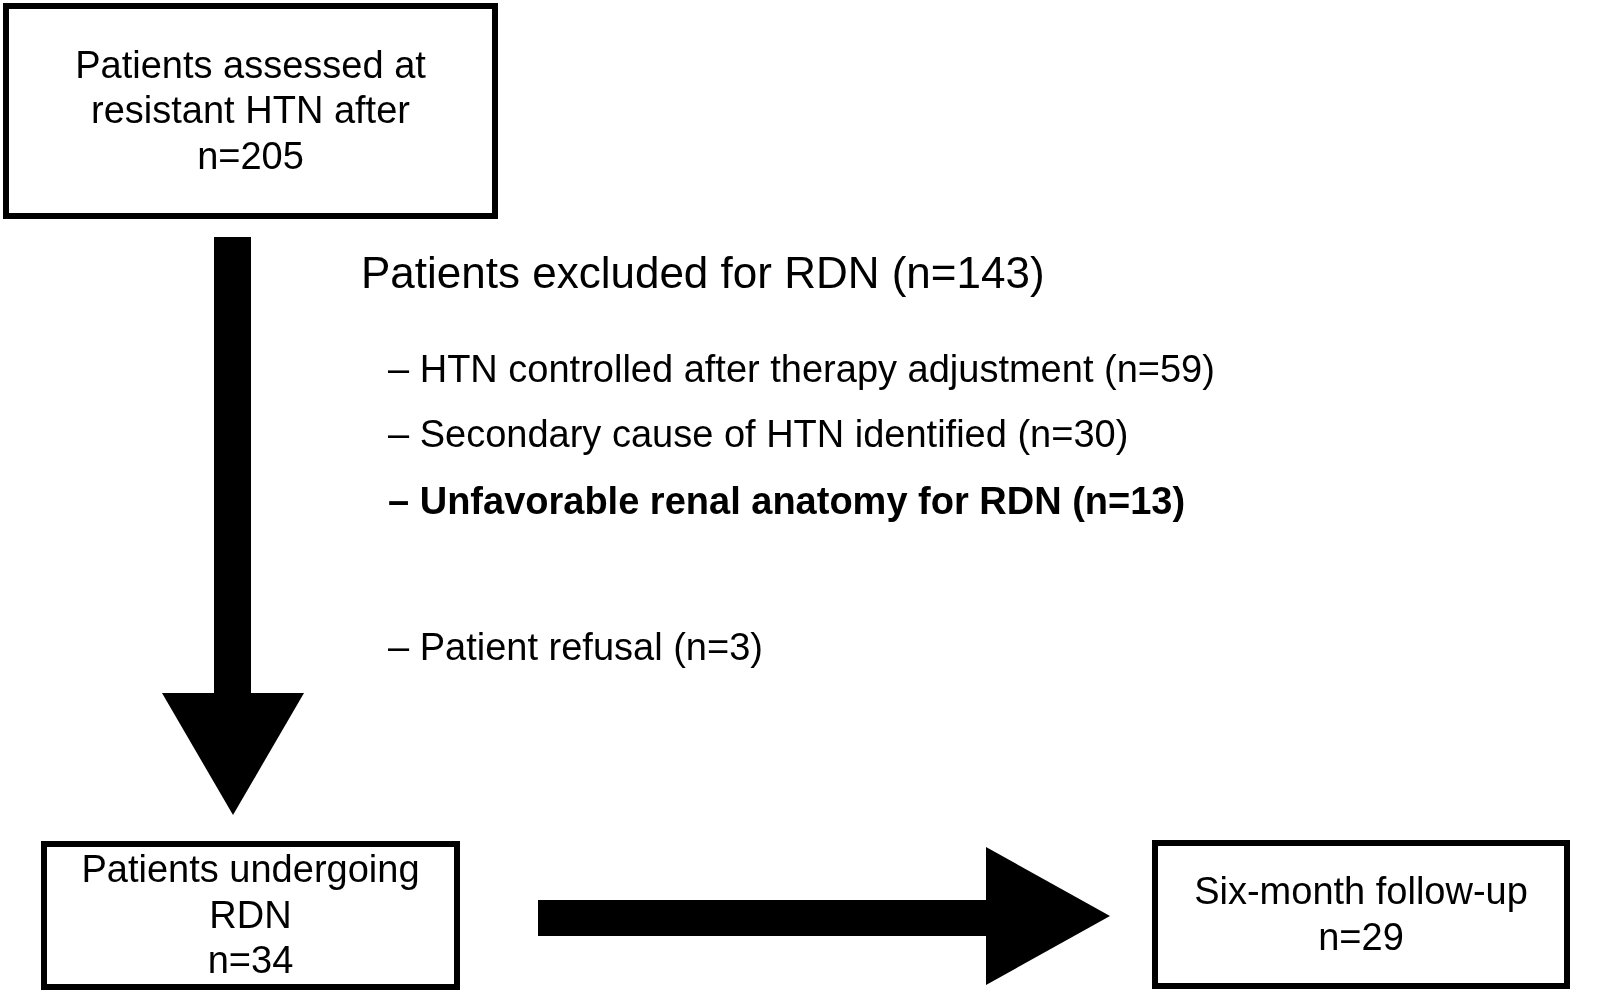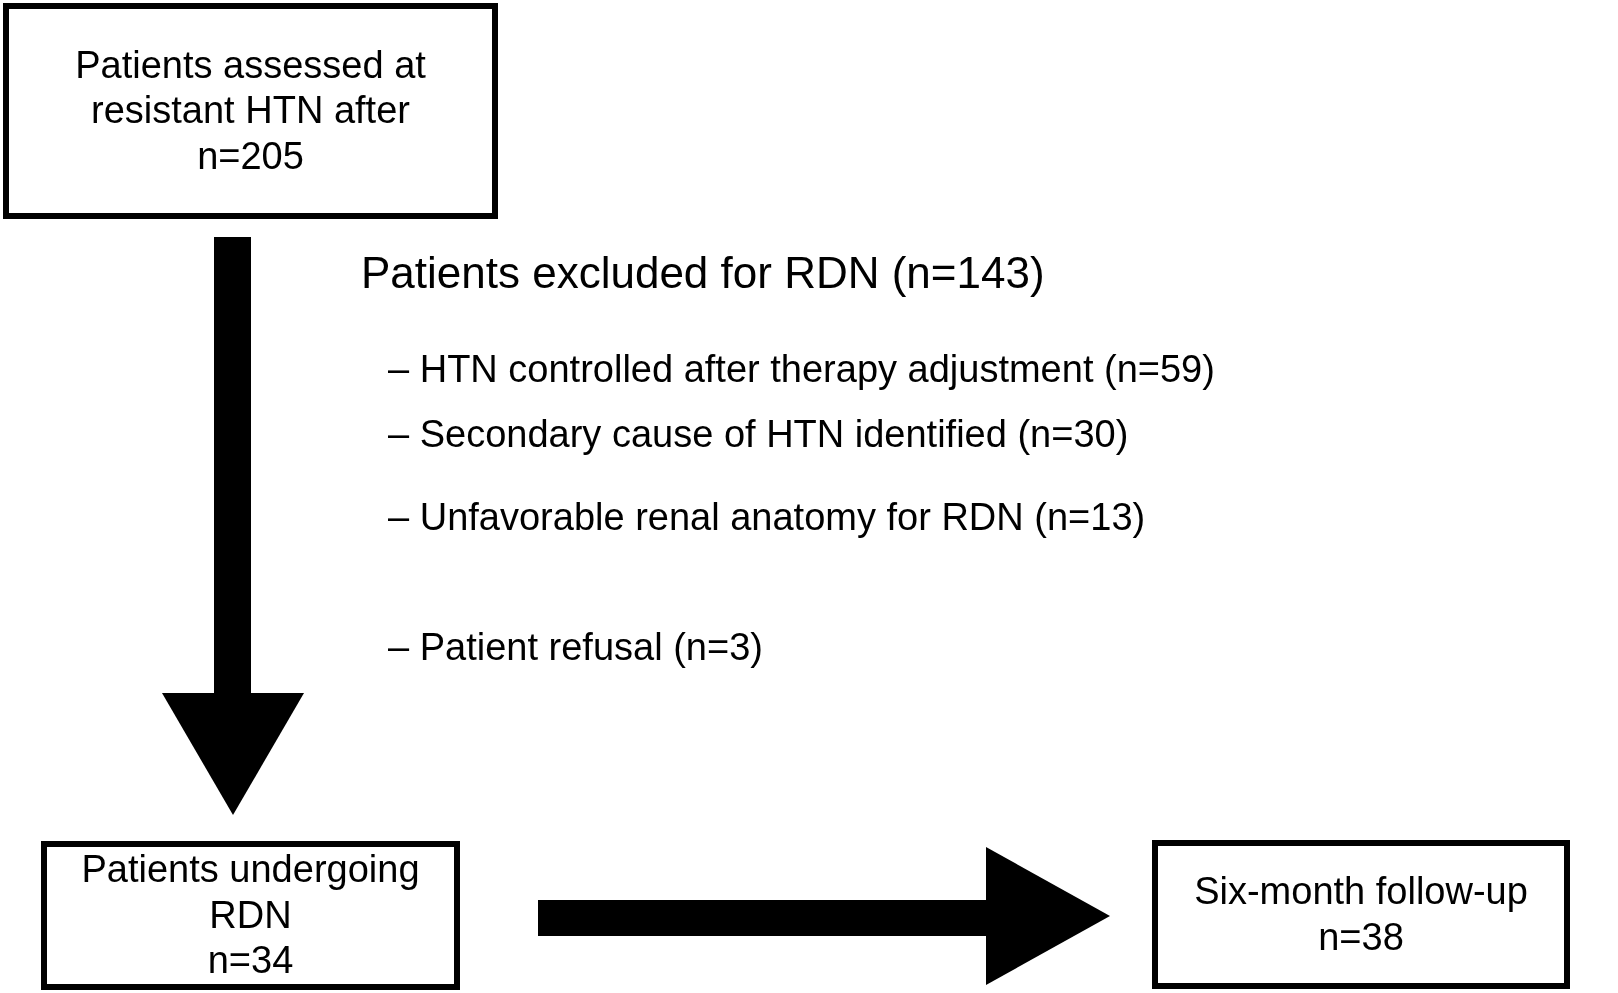--- a/index.html
+++ b/index.html
@@ -68,21 +68,21 @@
   }
   .excl-item {
     position: absolute;
     left: 344px;
     font-size: 38px;
     white-space: nowrap;
     margin-left: 44px;
   }
   .excl-item-1 { top: 348px; }
   .excl-item-2 { top: 413px; }
-  .excl-item-3 { top: 496px; }
+  .excl-item-3 { top: 480px; font-weight: bold; }
   .excl-item-4 { top: 549px; }
   .excl-item-5 { top: 626px; }
   .excl-item-6 { top: 696px; }
   .sup {
     font-size: 25px;
     vertical-align: 15px;
   }
 </style>
 </head>
 <body>
@@ -116,16 +116,16 @@
   <div class="flow-box box-undergo">
     <div>Patients undergoing RDN</div>
     <div>n=34</div>
   </div>
 
   <div class="arrow-part right-shaft"></div>
   <div class="arrow-part right-head"></div>
 
   <div class="flow-box box-followup">
     <div>Six-month follow-up</div>
-    <div>n=38</div>
+    <div>n=29</div>
   </div>
 
 </div>
 
 </body></html>

